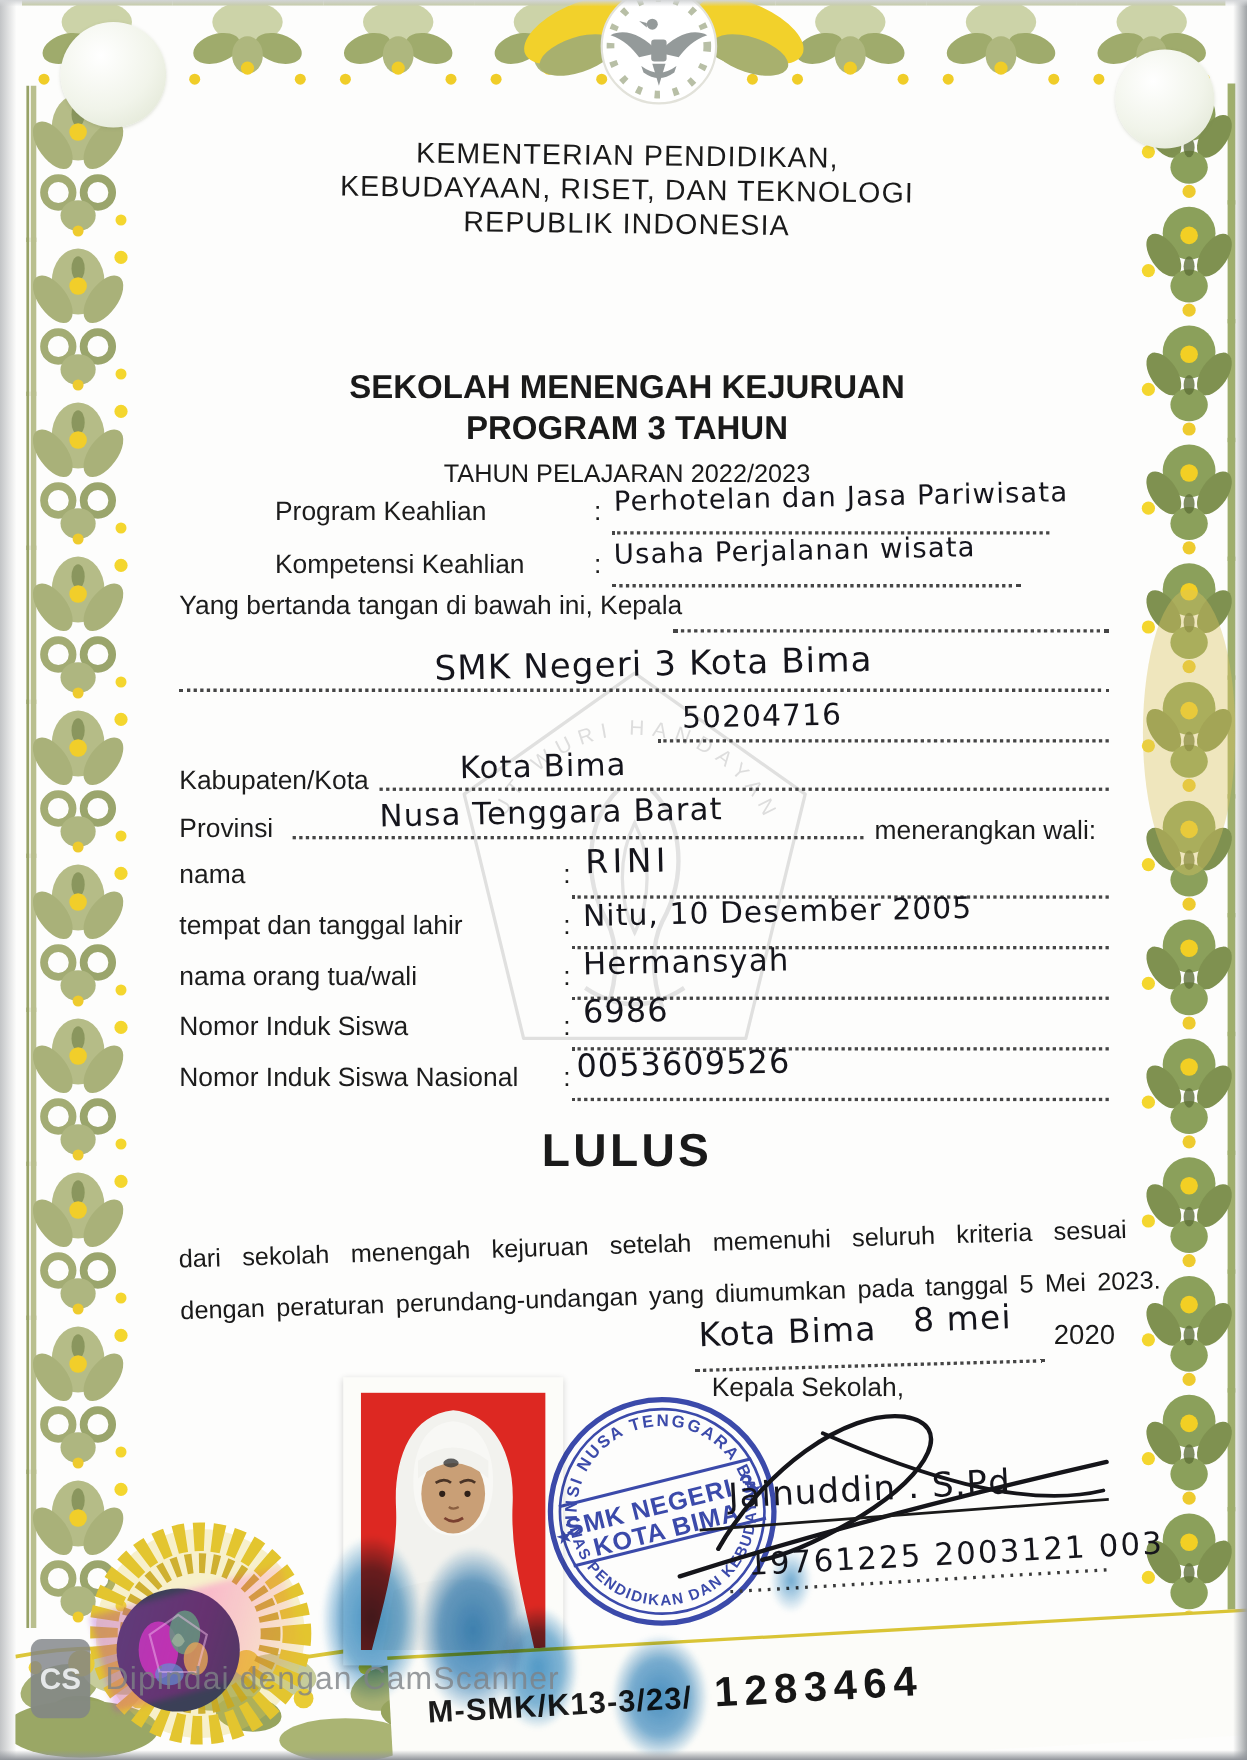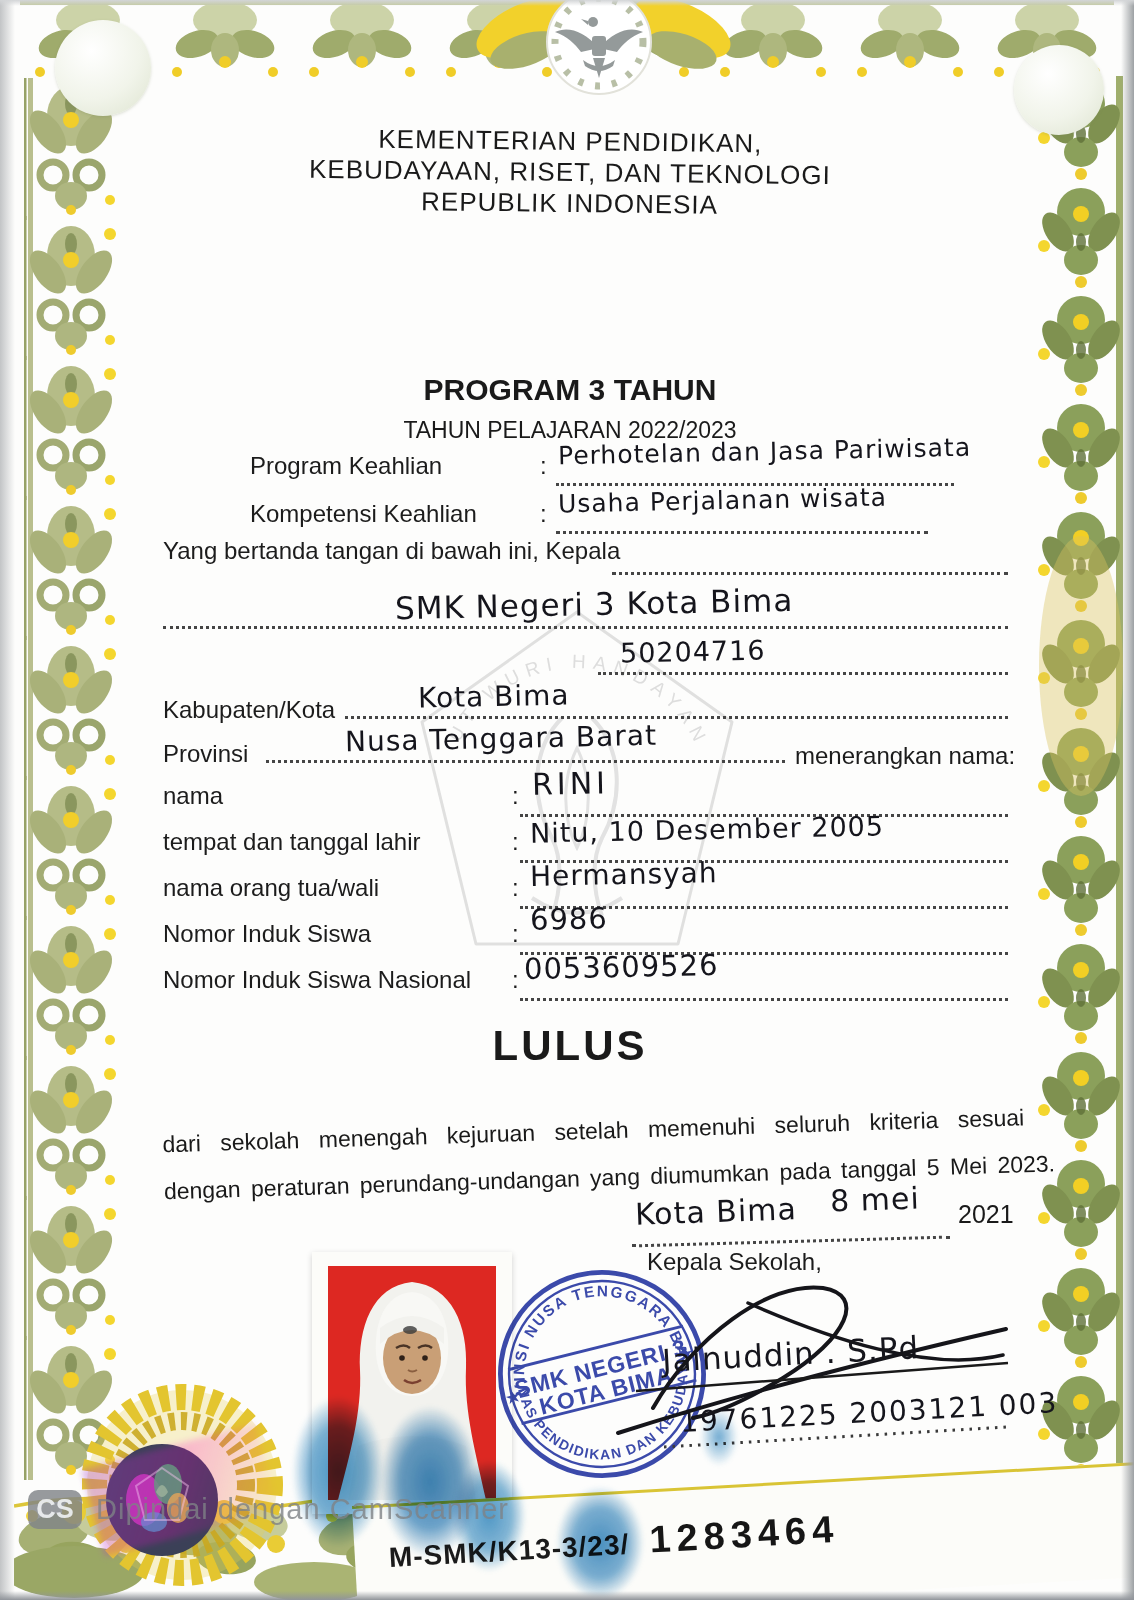--- a/index.html
+++ b/index.html
@@ -15,21 +15,21 @@
   
   .edge-l{left:0;top:0;width:15px;height:1600px;background:linear-gradient(to right,#c2c4c6,rgba(255,255,255,0));z-index:12;}
   .edge-r{left:1121px;top:0;width:13px;height:1600px;background:linear-gradient(to left,#9da1a4,rgba(255,255,255,0));z-index:12;}
   .edge-t{left:0;top:0;width:1134px;height:6px;background:linear-gradient(to bottom,#d3d5d7,rgba(255,255,255,0));z-index:12;}
   .edge-b{left:0;top:1591px;width:1134px;height:9px;background:linear-gradient(to top,#90949a,rgba(255,255,255,0));z-index:12;}
   .seal-circle{border-radius:50%;z-index:3;
       background:radial-gradient(circle at 38% 32%, #ffffff 0%, #f1f4ea 55%, #dde3cf 100%);
       box-shadow:0 1px 3px rgba(120,130,90,.25);}
   .fp{border-radius:48% 52% 55% 45%/55% 48% 52% 45%;filter:blur(2px);opacity:.92;z-index:8;mix-blend-mode:multiply;}
   .camwm{z-index:9;display:flex;align-items:center;gap:14px;}
-  .camwm .csbox{width:54px;height:39px;border-radius:10px;background:rgba(128,132,136,.82);
+  .camwm .csbox{width:54px;height:72px;border-radius:10px;background:rgba(128,132,136,.82);
       display:flex;align-items:center;justify-content:center;font-weight:bold;font-size:27px;color:rgba(240,242,244,.9);}
   .camwm .cstxt{font-size:29px;color:rgba(126,130,134,.8);letter-spacing:1px;}
   .serial-band{left:352px;top:1506px;width:830px;height:112px;background:#fcfcf9;
       transform:rotate(-3.2deg);transform-origin:left top;border-top:3px solid #d9c435;z-index:5;}
   .serial-line{margin:26px 0 0 34px;white-space:nowrap;}
   .serial-prefix{font-size:28px;font-weight:bold;letter-spacing:1px;color:#1b1b1b;}
   .serial-number{font-size:38px;font-weight:bold;letter-spacing:6px;color:#161616;margin-left:16px;}
   .para{font-size:23px;line-height:47px;color:#191919;}
   svg{display:block;}
 </style>
@@ -181,20 +181,21 @@
     <path d="M120,300 Q165,330 210,300" fill="none" stroke="#cdcdcd" stroke-width="4"></path>
   </svg>
 
   <div class="abs ctr" style="top:126px;z-index:4;transform:rotate(.7deg)">
     <div style="font-size:26px;letter-spacing:1px">KEMENTERIAN PENDIDIKAN,</div>
     <div style="font-size:26px;letter-spacing:1px">KEBUDAYAAN, RISET, DAN TEKNOLOGI</div>
     <div style="font-size:26px;letter-spacing:1px">REPUBLIK INDONESIA</div>
   </div>
 
 
+  <div class="abs ctr" style="top:336px;z-index:4;font-weight:bold;font-size:30px">SEKOLAH MENENGAH KEJURUAN</div>
   <div class="abs ctr" style="top:373px;z-index:4;font-weight:bold;font-size:30px">PROGRAM 3 TAHUN</div>
   <div class="abs ctr" style="top:417px;z-index:4;font-size:23px">TAHUN PELAJARAN 2022/2023</div>
 
   <div class="abs lbl" style="left:250px;top:452px;z-index:4">Program Keahlian</div>
   <div class="abs lbl" style="left:540px;top:452px;z-index:4">:</div>
   <div class="abs hand" style="left:558px;top:437px;font-size:25px;z-index:4">Perhotelan dan Jasa Pariwisata</div>
   <div class="abs dots" style="left:556px;top:483px;width:398px;z-index:4"></div>
 
   <div class="abs lbl" style="left:250px;top:500px;z-index:4">Kompetensi Keahlian</div>
   <div class="abs lbl" style="left:540px;top:500px;z-index:4">:</div>
@@ -210,21 +211,21 @@
   <div class="abs hand" style="left:620px;top:636px;font-size:27px;z-index:4">50204716</div>
   <div class="abs dots" style="left:598px;top:672px;width:410px;z-index:4"></div>
 
   <div class="abs lbl" style="left:163px;top:696px;z-index:4">Kabupaten/Kota</div>
   <div class="abs hand" style="left:418px;top:680px;font-size:28px;z-index:4">Kota Bima</div>
   <div class="abs dots" style="left:345px;top:716px;width:663px;z-index:4"></div>
 
   <div class="abs lbl" style="left:163px;top:740px;z-index:4">Provinsi</div>
   <div class="abs hand" style="left:345px;top:722px;font-size:28px;z-index:4">Nusa Tenggara Barat</div>
   <div class="abs dots" style="left:266px;top:760px;width:519px;z-index:4"></div>
-  <div class="abs lbl" style="left:795px;top:742px;z-index:4">menerangkan nama:</div>
+  <div class="abs lbl" style="left:795px;top:742px;z-index:4">menerangkan wali:</div>
 
   <div class="abs lbl" style="left:163px;top:782px;z-index:4">nama</div>
   <div class="abs lbl" style="left:512px;top:782px;z-index:4">:</div>
   <div class="abs hand" style="left:532px;top:766px;font-size:30px;letter-spacing:4px;z-index:4">RINI</div>
   <div class="abs dots" style="left:520px;top:814px;width:488px;z-index:4"></div>
 
   <div class="abs lbl" style="left:163px;top:828px;z-index:4">tempat dan tanggal lahir</div>
   <div class="abs lbl" style="left:512px;top:828px;z-index:4">:</div>
   <div class="abs hand" style="left:530px;top:814px;font-size:27px;z-index:4">Nitu, 10 Desember 2005</div>
   <div class="abs dots" style="left:520px;top:860px;width:488px;z-index:4"></div>
@@ -247,21 +248,21 @@
   <div class="abs ctr" style="top:1022px;z-index:4;font-weight:bold;font-size:42px;letter-spacing:3px">LULUS</div>
 
   <div class="abs" style="left:163px;top:1108px;width:848px;z-index:4;transform:rotate(-1.8deg)">
     <div class="para" style="word-spacing:13px;white-space:nowrap">dari sekolah menengah kejuruan setelah memenuhi seluruh kriteria sesuai</div>
     <div class="para" style="word-spacing:4px;white-space:nowrap">dengan peraturan perundang-undangan yang diumumkan pada tanggal 5 Mei 2023.</div>
   </div>
 
   <div class="abs hand" style="left:635px;top:1194px;font-size:30px;z-index:4;transform:rotate(-2deg)">Kota Bima</div>
   <div class="abs hand" style="left:830px;top:1182px;font-size:30px;z-index:4;transform:rotate(-2deg)">8 mei</div>
   <div class="abs dots" style="left:632px;top:1240px;width:318px;z-index:4;transform:rotate(-1.6deg)"></div>
-  <div class="abs" style="left:958px;top:1200px;font-size:25px;z-index:4">2021</div>
+  <div class="abs" style="left:958px;top:1200px;font-size:25px;z-index:4">2020</div>
   <div class="abs lbl" style="left:647px;top:1248px;z-index:4">Kepala Sekolah,</div>
   <div class="abs hand" style="left:662px;top:1336px;font-size:31px;z-index:7;transform:rotate(-3deg)">Jainuddin . S.Pd</div>
   <div class="abs hand" style="left:680px;top:1396px;font-size:28px;letter-spacing:2px;z-index:7;transform:rotate(-3deg)">19761225 2003121 003</div>
 
   <svg class="abs" style="left:598px;top:1243px;z-index:7" width="420" height="214" viewBox="0 0 420 214">
     <g fill="none" stroke="#15151a" stroke-width="4" stroke-linecap="round">
       <path d="M55,165 C95,95 170,38 225,45 C268,52 250,95 185,135 C150,156 120,170 95,175"></path>
       <path d="M20,190 C120,158 260,120 408,86"></path>
       <path d="M150,60 C230,95 330,130 405,112" stroke-width="3.5"></path>
     </g>

